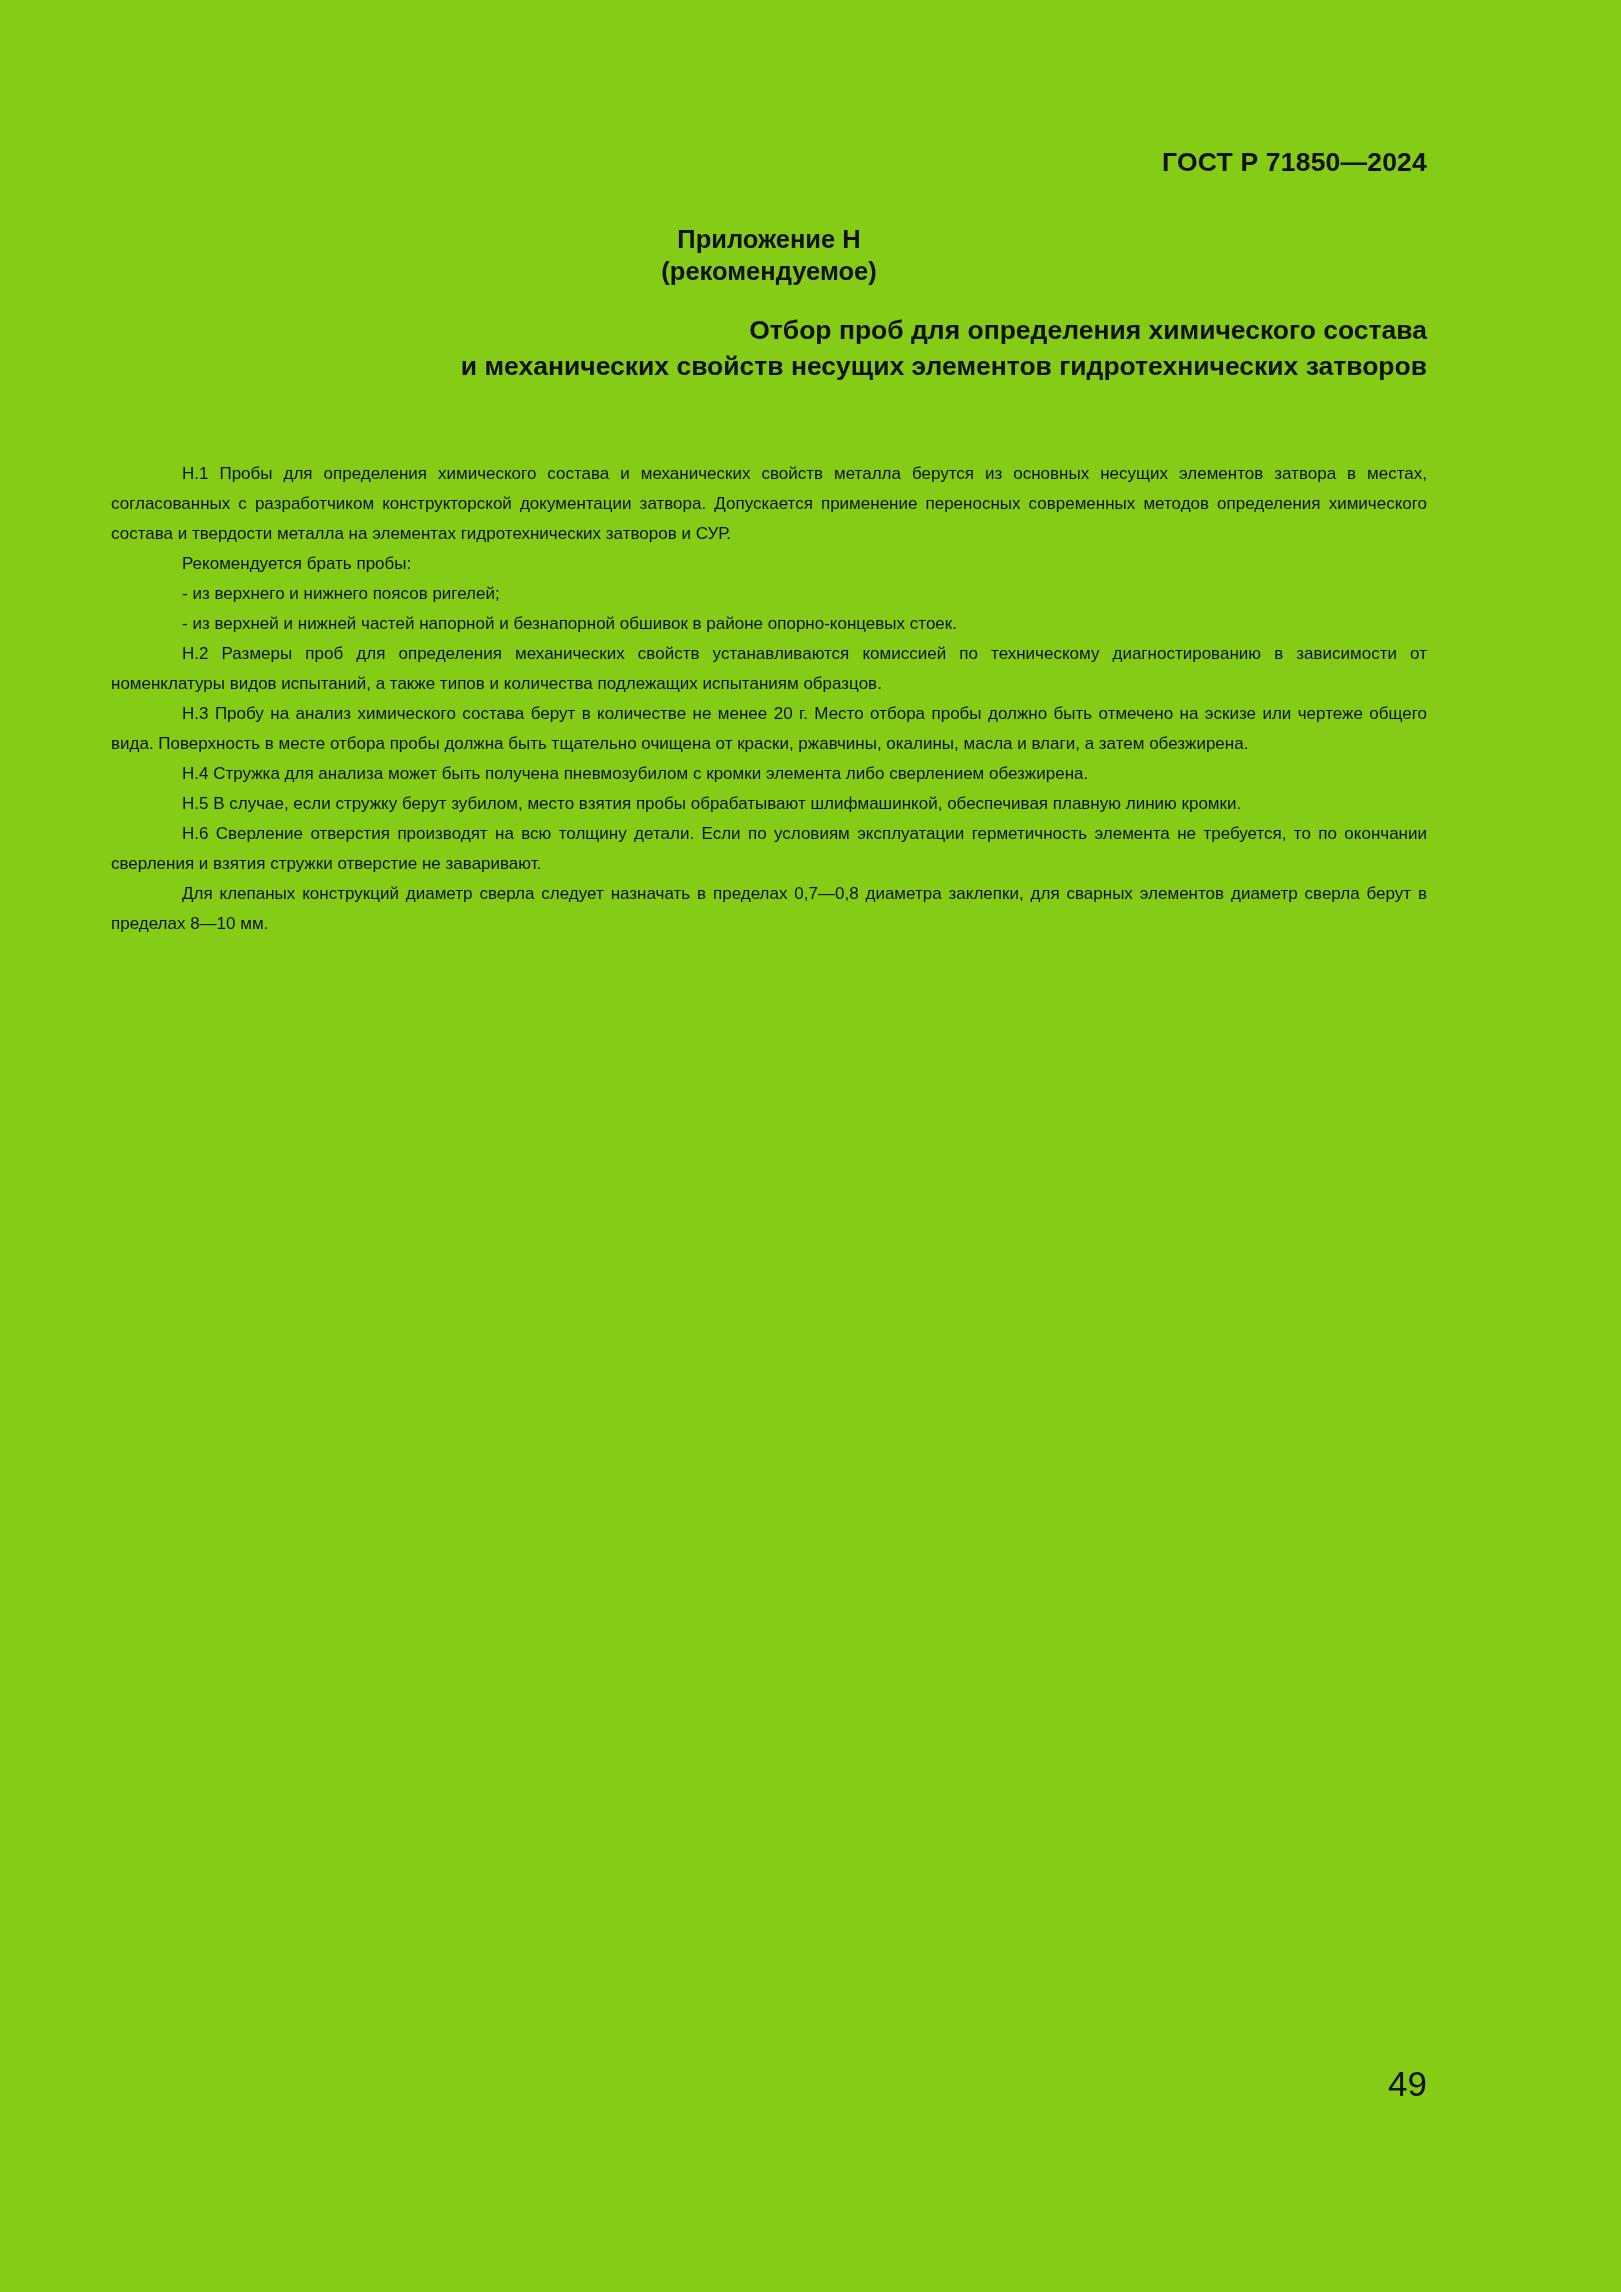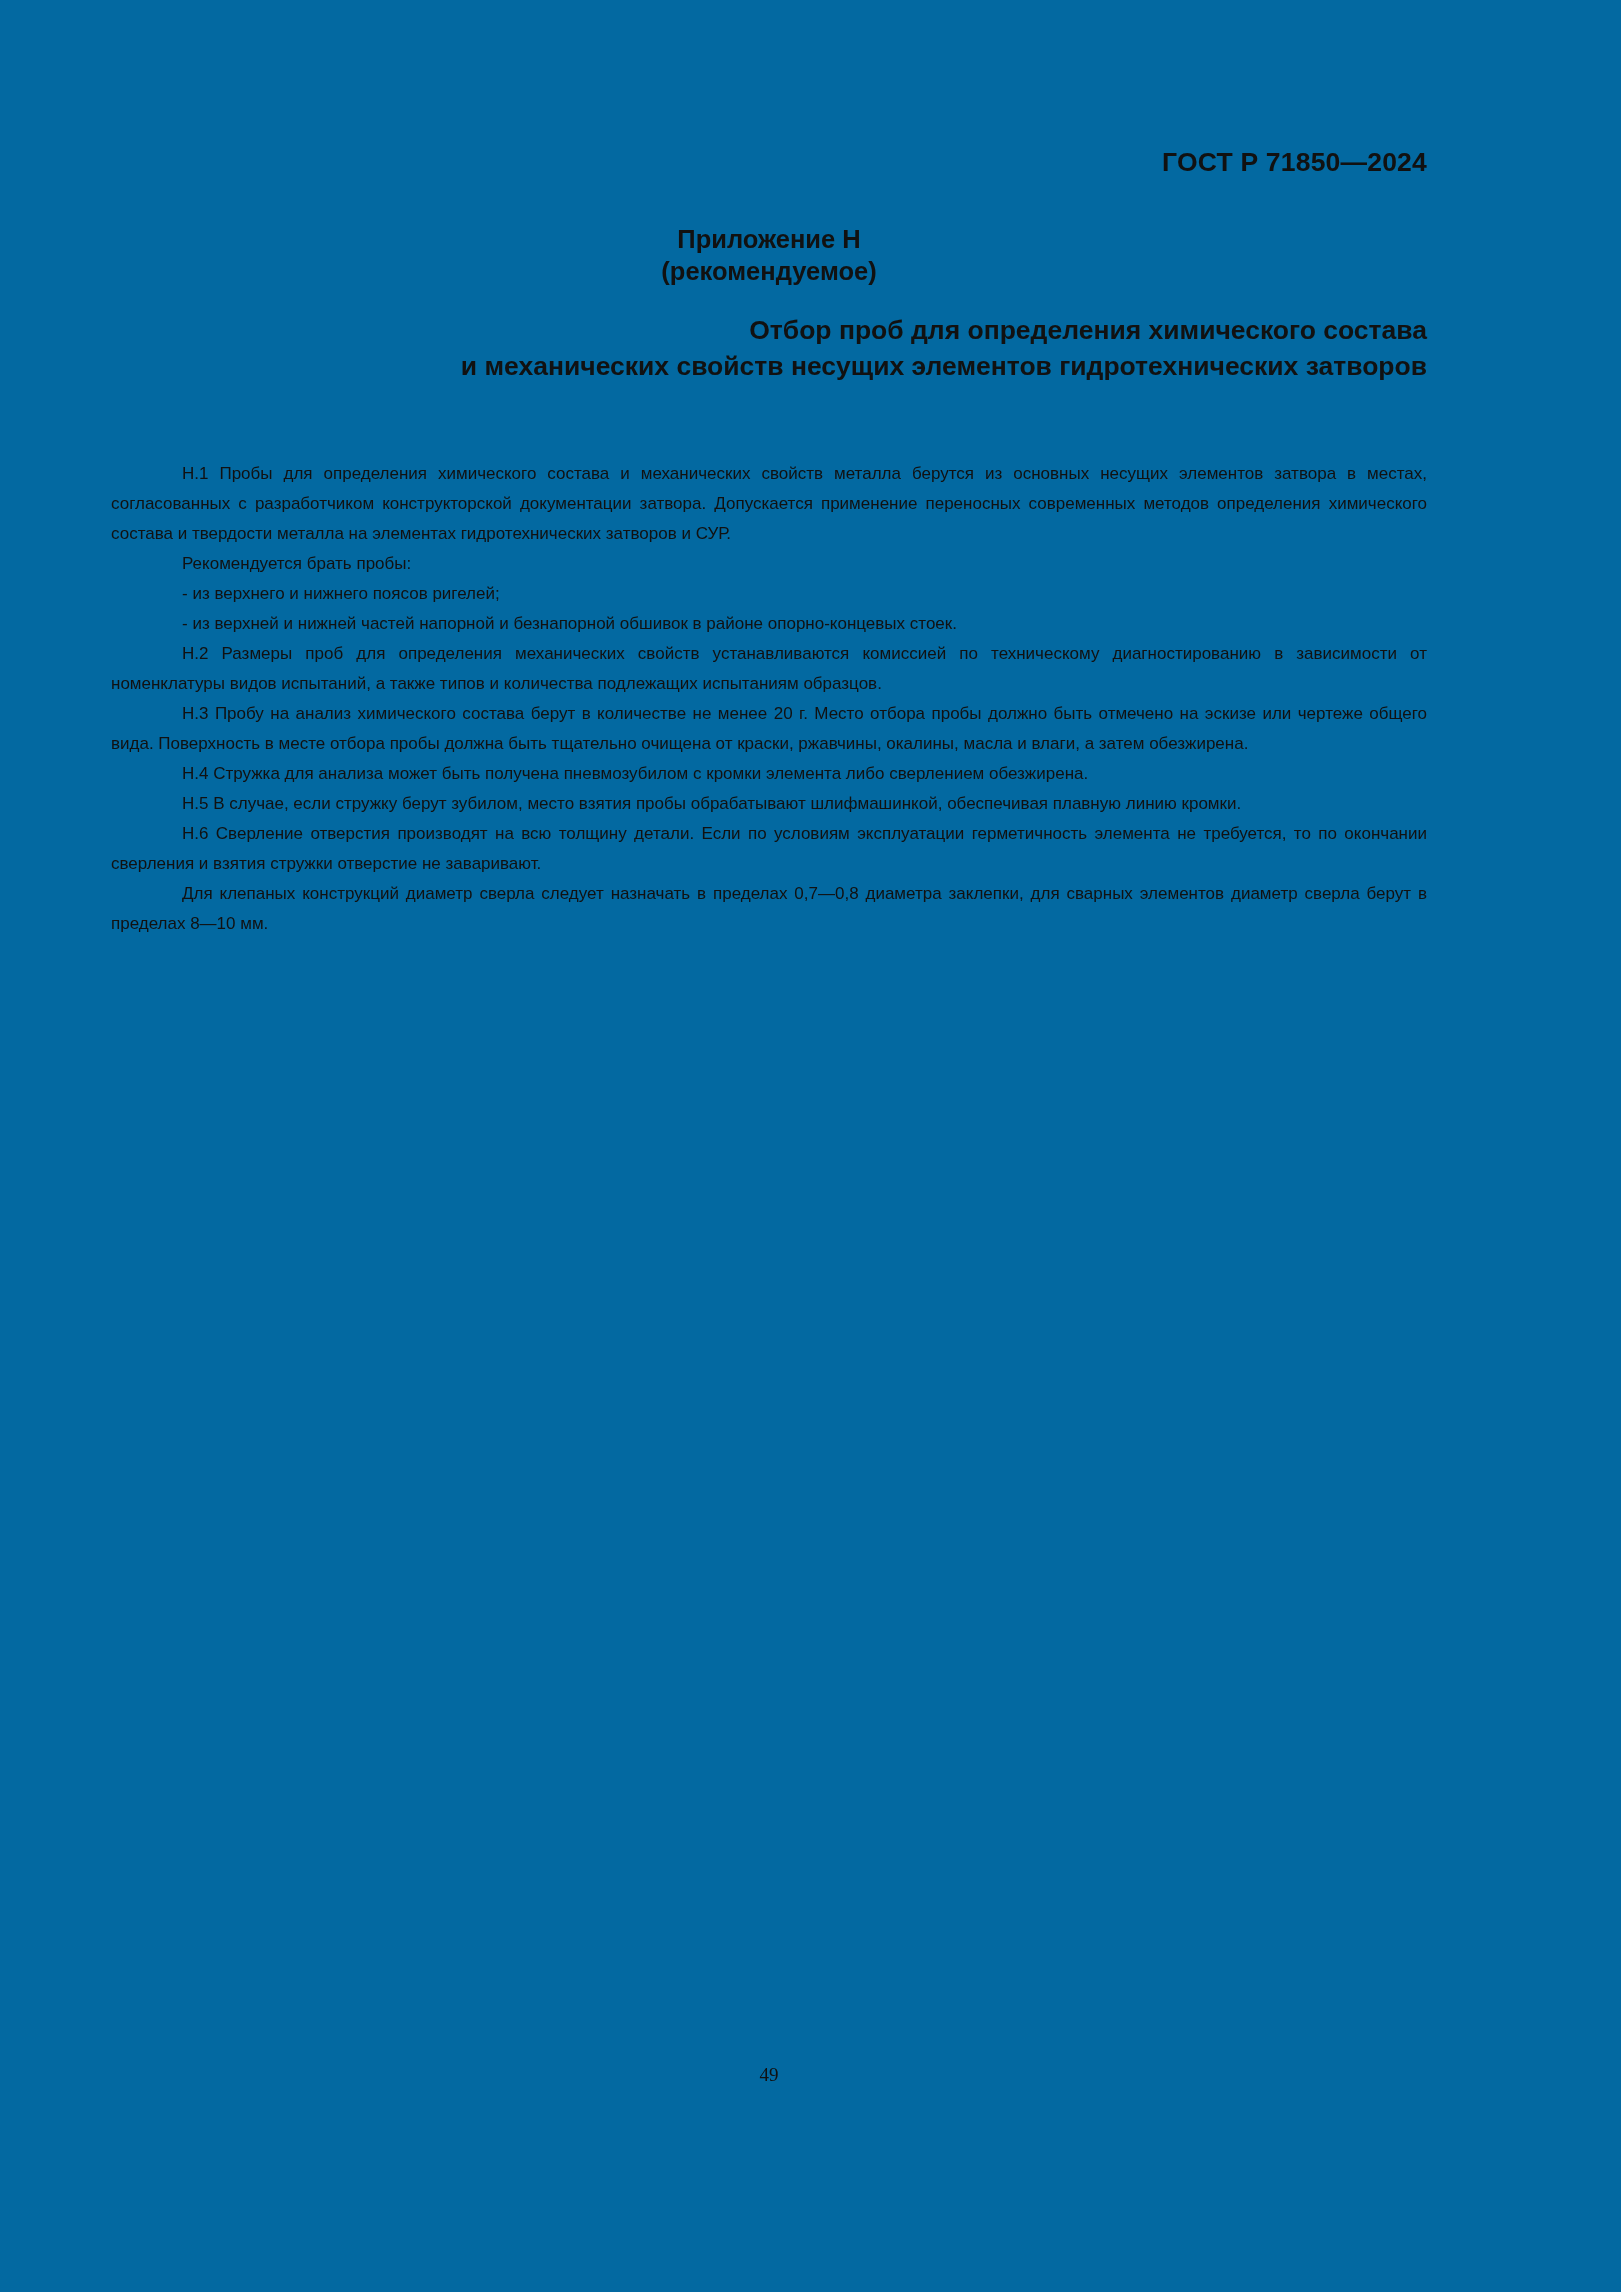--- a/index.html
+++ b/index.html
@@ -4,21 +4,21 @@
 <style>
   html, body {
     margin: 0;
     padding: 0;
     background: #ffffff;
   }
   .page {
     position: relative;
     width: 1621px;
     height: 2293px;
-    background: #0369a1;
+    background: #84cc16;
     color: #111111;
     font-family: "Liberation Sans", sans-serif;
     overflow: hidden;
   }
   .running-header {
     position: absolute;
     top: 147px;
     left: 111px;
     width: 1316px;
     text-align: right;
@@ -58,23 +58,22 @@
   .body-text p {
     margin: 0;
     padding: 0;
     text-indent: 71px;
   }
   .page-number {
     position: absolute;
     top: 2064px;
     left: 111px;
     width: 1316px;
-    text-align: center;
-    font-size: 19px;
-    font-family: Liberation Serif, serif;
+    text-align: right;
+    font-size: 35px;
   }
 </style>
 </head>
 <body>
 
 <div class="page">
 
   <div class="running-header">ГОСТ Р 71850—2024</div>
 
   <div class="appendix-block">

